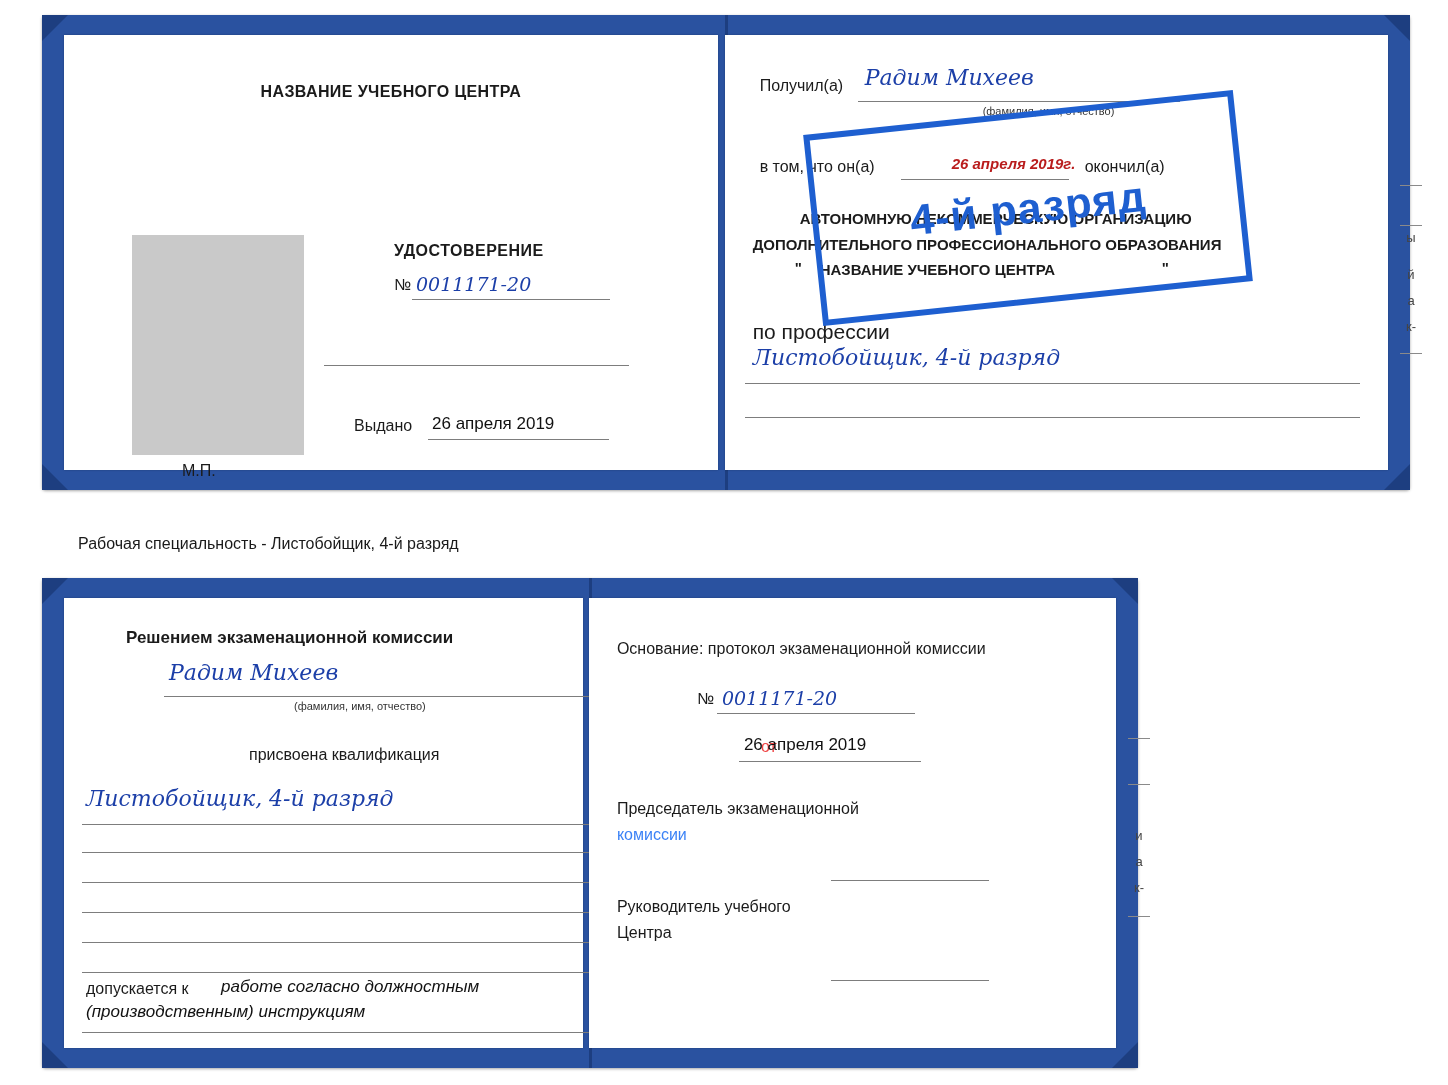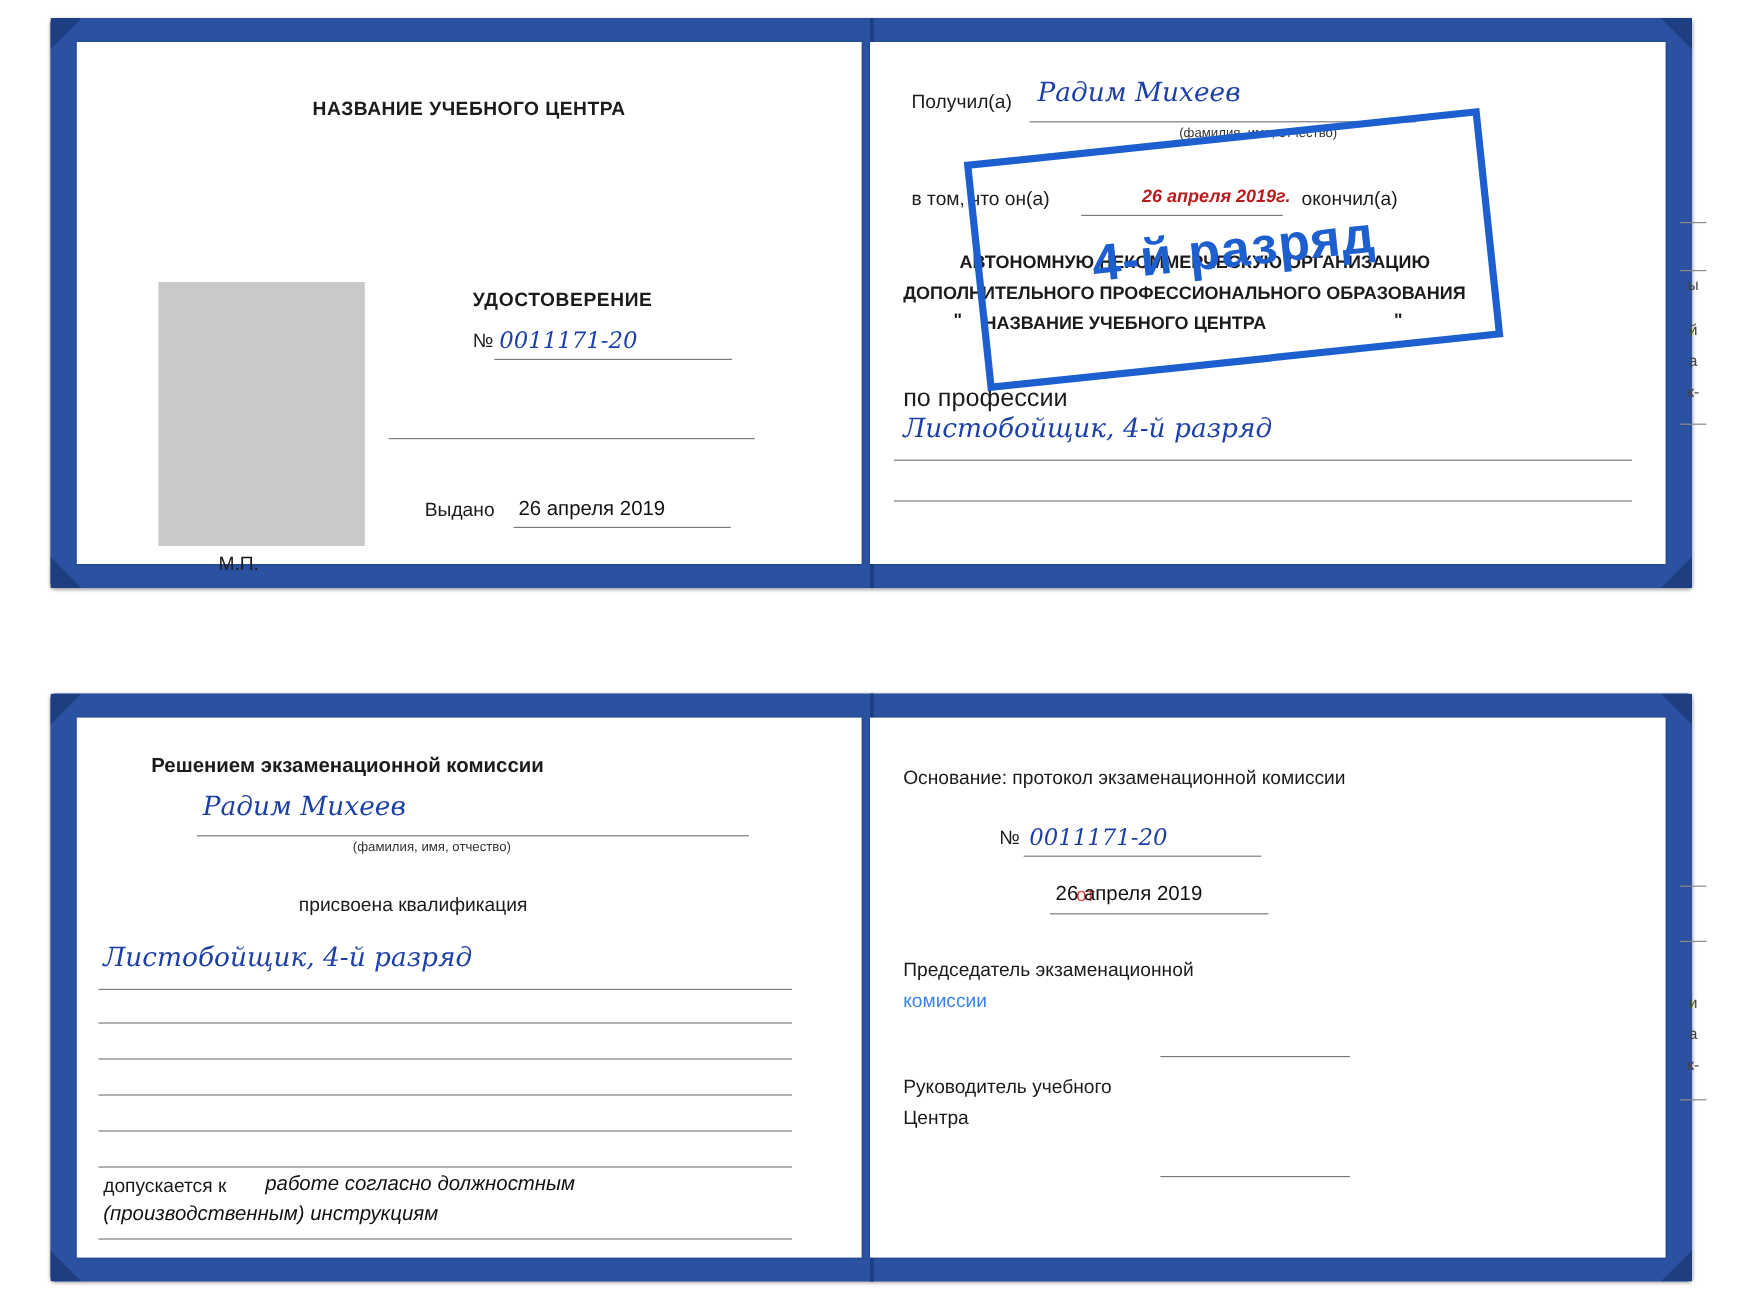--- a/index.html
+++ b/index.html
@@ -185,22 +185,23 @@
         <div class="edge-frag" style="right:-34px; top:232px; width:22px;">й</div>
         <div class="edge-frag" style="right:-34px; top:258px; width:22px;">а</div>
         <div class="edge-frag" style="right:-34px; top:284px; width:22px;">к-</div>
         <div class="edge-line" style="right:-34px; top:318px;"></div>
       </div>
     </div>
   </div>
 
   <div class="stamp" style="left:812px; top:112px; width:420px; height:180px;">4-й разряд</div>
 
-
-  <div class="booklet" style="left:42px; top:578px; width:1368px; height:490px;">
+  <div class="caption" style="left:78px; top:535px;">Рабочая специальность - Листобойщик, 4-й разряд</div>
+
+  <div class="booklet" style="left:42px; top:578px; width:1096px; height:490px;">
     <div class="corner tl"></div>
     <div class="corner tr"></div>
     <div class="corner bl"></div>
     <div class="corner br"></div>
     <div class="spine"></div>
 
     <div class="leaf left">
       <div class="leaf-inner">
         <div class="t" style="left:62px; top:30px; font-size:17px; font-weight:bold; color:#1b1b1b;">Решением экзаменационной комиссии</div>
 

